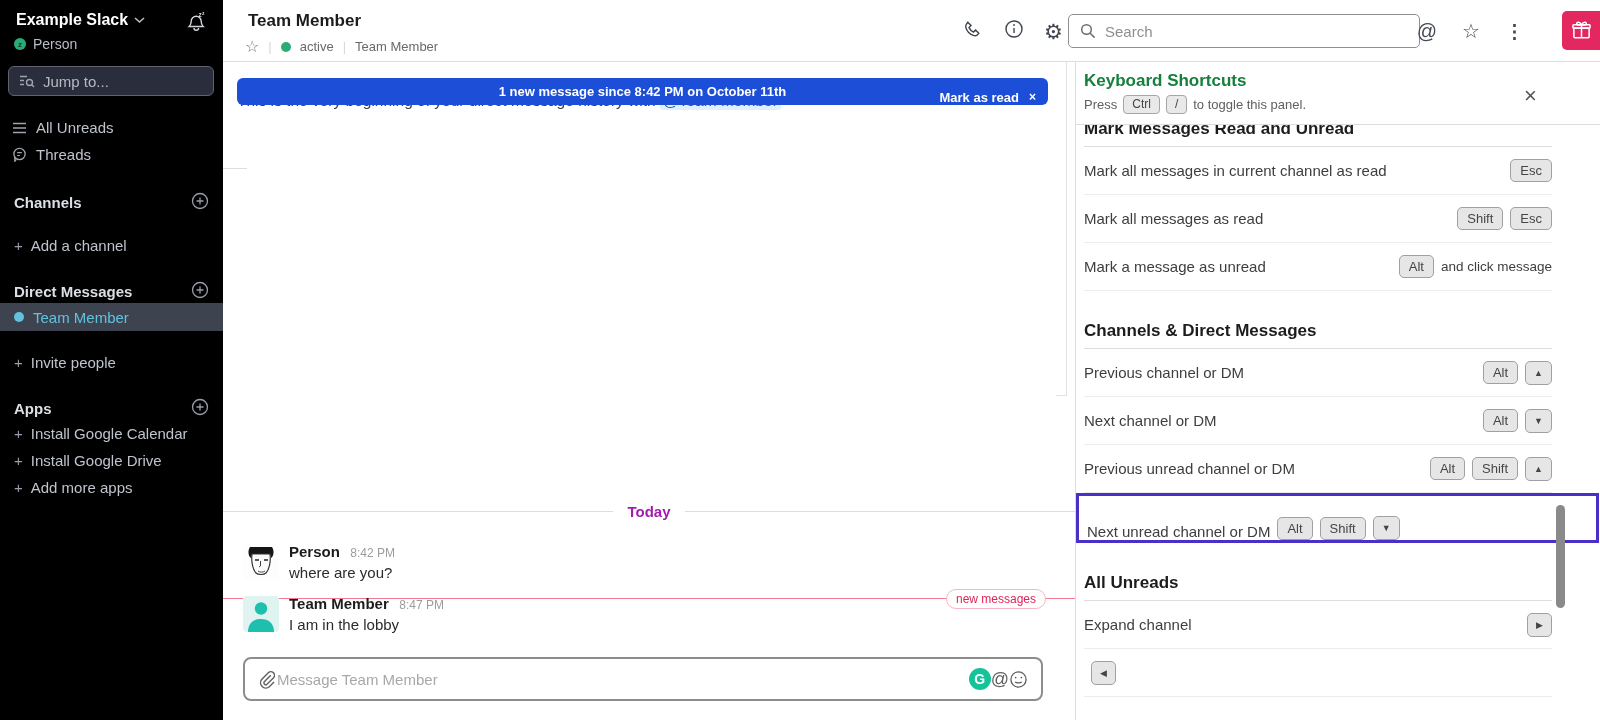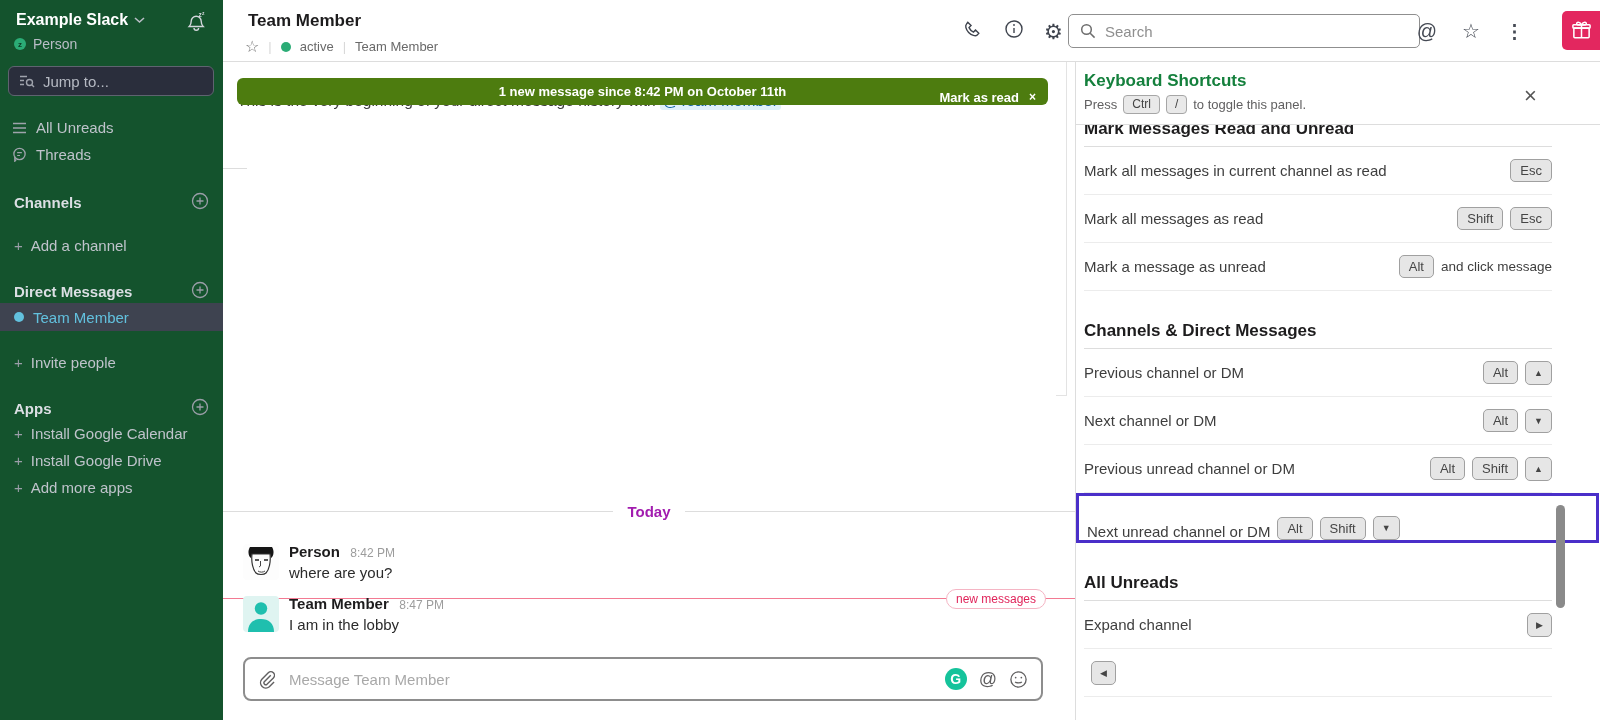--- a/index.html
+++ b/index.html
@@ -1,21 +1,21 @@
 <!DOCTYPE html>
 <html><head>
 <meta charset="utf-8">
 <style>
   * { margin:0; padding:0; box-sizing:border-box; }
   html,body { width:1600px; height:720px; overflow:hidden; background:#fff;
     font-family:"Liberation Sans", sans-serif; }
   .stage { position:relative; width:1600px; height:720px; }
 
   
-  .sb { position:absolute; left:0; top:0; width:223px; height:720px; background:#14532d;text-decoration:underline; }
+  .sb { position:absolute; left:0; top:0; width:223px; height:720px; background:#000000;text-decoration:underline; }
   .ws-name { position:absolute; top:11px; left:16px; font-size:16px; font-weight:bold; color:#fff;
     display:flex; align-items:center; gap:6px; }
   .ws-chev { color:#b9bdc6; }
   .sb-bell { position:absolute; top:12px; right:16px; color:#d3d6dc; }
   .sb-status { position:absolute; top:36px; left:14px; display:flex; align-items:center; gap:7px;
     font-size:14px; color:#b9bdc6; }
   .presence-dot { width:12px; height:12px; border-radius:50%; background:#2bac76; color:#0d3b23;
     font-size:8px; font-weight:bold; display:flex; align-items:center; justify-content:center; }
   .jump { position:absolute; top:66px; left:8px; width:206px; height:30px; border:1px solid #5f6370;
     border-radius:6px; background:#2a2e3c; color:#b6bac3; font-size:15px; display:flex;
@@ -53,21 +53,21 @@
   .at-glyph { font-size:20px; }
   .star-glyph { font-size:20px; }
   .kebab-glyph { font-size:19px; font-weight:bold; letter-spacing:0; }
   .gift { position:absolute; right:0; top:11px; width:38px; height:39px; background:#e3275f;
     border-radius:5px 0 0 5px; display:flex; align-items:center; justify-content:center; color:#fff; }
 
   
   .chat { position:absolute; left:223px; top:62px; width:852px; height:658px; background:#fff; }
   .intro { position:absolute; top:30px; left:14px; font-size:15.5px; color:#3e3e3e; }
   .mention { background:#dff0fa; color:#1264a3; border-radius:3px; padding:1px 3px; }
-  .banner { position:absolute; top:16px; left:14px; width:811px; height:27px; background:#4d7c0f;
+  .banner { position:absolute; top:16px; left:14px; width:811px; height:27px; background:#1d4ed8;
     border-radius:6px; color:#fff; font-size:13px; font-weight:bold; }
   .banner-text { position:absolute; left:0; right:0; top:0; height:27px; display:flex;
     align-items:center; justify-content:center; }
   .banner-action { position:absolute; right:12px; top:0; height:38px; display:flex;
     align-items:center; gap:10px; }
   .banner-x { font-size:12px; }
   .mini-line { position:absolute; top:106px; left:0; width:24px; border-top:1px solid #dddddd; }
   .chat-scrolltrack { position:absolute; top:0; left:843px; width:1px; height:333px; background:#e3e3e3; }
   .chat-scrolltick { position:absolute; top:333px; left:833px; width:11px; height:1px; background:#e3e3e3; }
   .today-div { position:absolute; top:441px; left:0; width:852px; display:flex; align-items:center;
@@ -76,21 +76,21 @@
   .msg { position:absolute; left:20px; display:flex; gap:10px;align-items:center; }
   .msg-1 { top:481px; } .msg-2 { top:533px; }
   .avatar { width:36px; height:36px; border-radius:4px; overflow:hidden; flex:0 0 auto; }
   .msg-author { font-size:15px; font-weight:bold; color:#1d1c1d; }
   .msg-time { font-size:12px; color:#9c9c9c; margin-left:6px; font-weight:normal; }
   .msg-text { font-size:15px; color:#2b2b2b; margin-top:3px; }
   .new-line { position:absolute; top:536px; left:0; width:852px; border-top:1px solid #f37a92; }
   .new-label { position:absolute; top:527px; left:723px; background:#fff; border:1px solid #f5b5c4;
     border-radius:10px; padding:2px 9px; font-size:12px; color:#e0245a; }
   .composer { position:absolute; top:595px; left:20px; width:800px; height:44px; border:2px solid #8d8d8d;
-    border-radius:8px; display:flex; align-items:center; padding:0 13px; gap:12px; }
+    border-radius:8px; display:flex; align-items:center; padding:0 13px; gap:0; }
   .composer .ph { flex:1; color:#a8a8a8; font-size:15px; margin-left:2px; }
   .clip { color:#616061; display:flex; }
   .g-badge { width:22px; height:22px; border-radius:50%; background:#15c39b; color:#fff;
     font-weight:bold; font-size:14px; display:flex; align-items:center; justify-content:center; }
   .cmp-at { font-size:18px; color:#616061; }
   .smiley { color:#616061; display:flex; }
 
   
   .panel { position:absolute; left:1075px; top:62px; width:525px; height:658px; background:#fff;
     border-left:1px solid #dddddd; }

